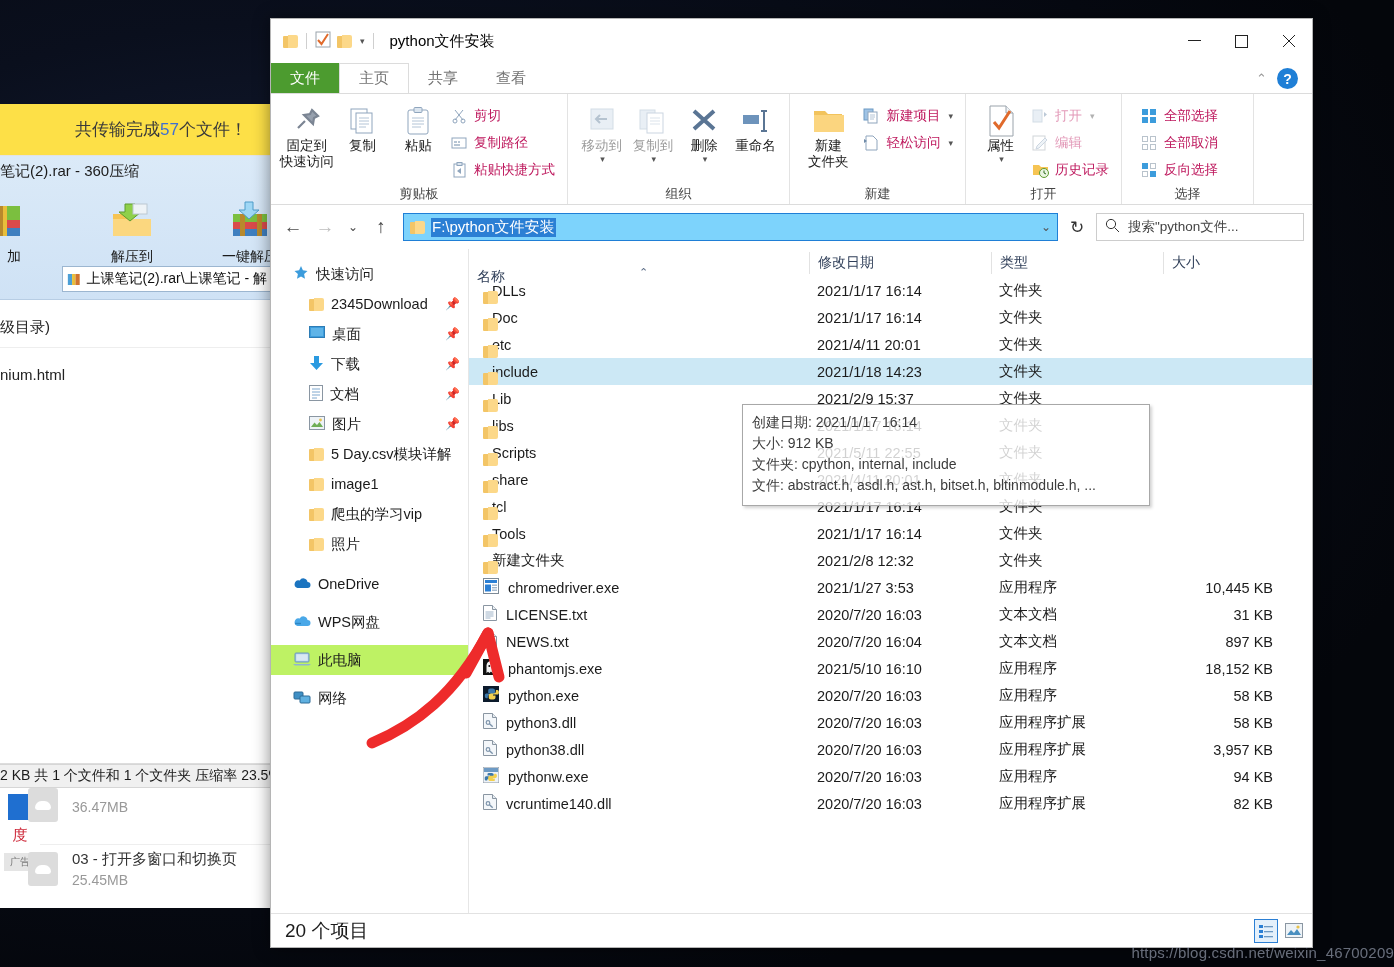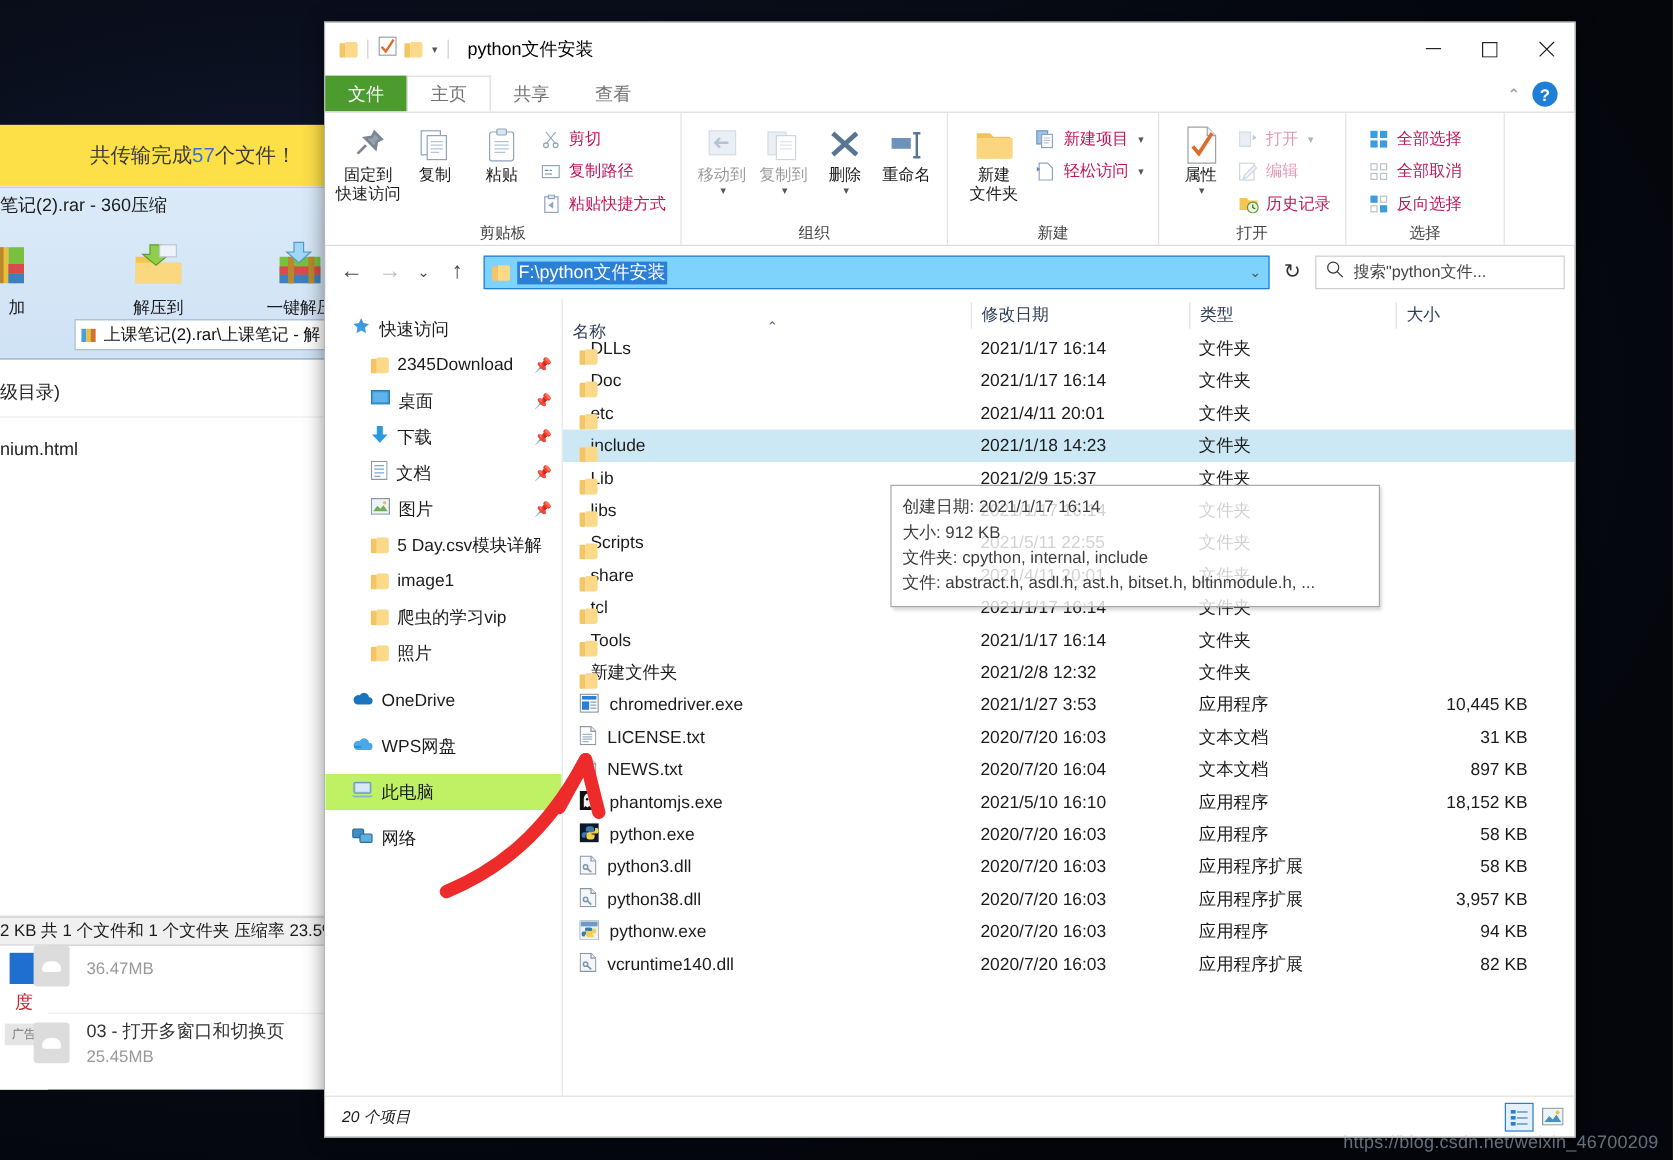--- a/index.html
+++ b/index.html
@@ -241,31 +241,31 @@
     padding: 7px 9px 9px;
     font-size: 14px; color: #3c3c3c; line-height: 21px;
   }
   .tooltip div { white-space: nowrap; overflow: hidden; }
 
   
   .statusbar {
     height: 34px; flex: none; border-top: 1px solid #e2e2e2;
     display: flex; align-items: center; padding: 0 6px 0 14px;
   }
-  .statusbar .cnt { font-size: 13px; color: #1b1b1b; font-style: italic; }
+  .statusbar .cnt { font-size: 19px; color: #1b1b1b; }
   .viewbtns { margin-left: auto; display: flex; gap: 4px; }
   .vbtn { width: 24px; height: 24px; display: flex; align-items: center; justify-content: center; }
   .vbtn.active { border: 1px solid #2b7fd4; background: #e4f0fb; }
 
   
   .red-arrow { position: absolute; left: 360px; top: 595px; pointer-events: none; }
 
   
   .watermark {
-    position: absolute; right: 12px; bottom: 6px;
+    position: absolute; right: 0; bottom: 6px;
     font-size: 15px; color: rgba(185,195,215,.55);
     letter-spacing: .2px; white-space: nowrap;
   }
 
   
   .fld { width: 15px; height: 13px; position: relative; flex: none; }
   .fld::before {
     content: ""; position: absolute; left: 0; top: 1px; width: 5px; height: 12px;
     background: #f3c566; border-radius: 1px 0 0 1px;
   }

